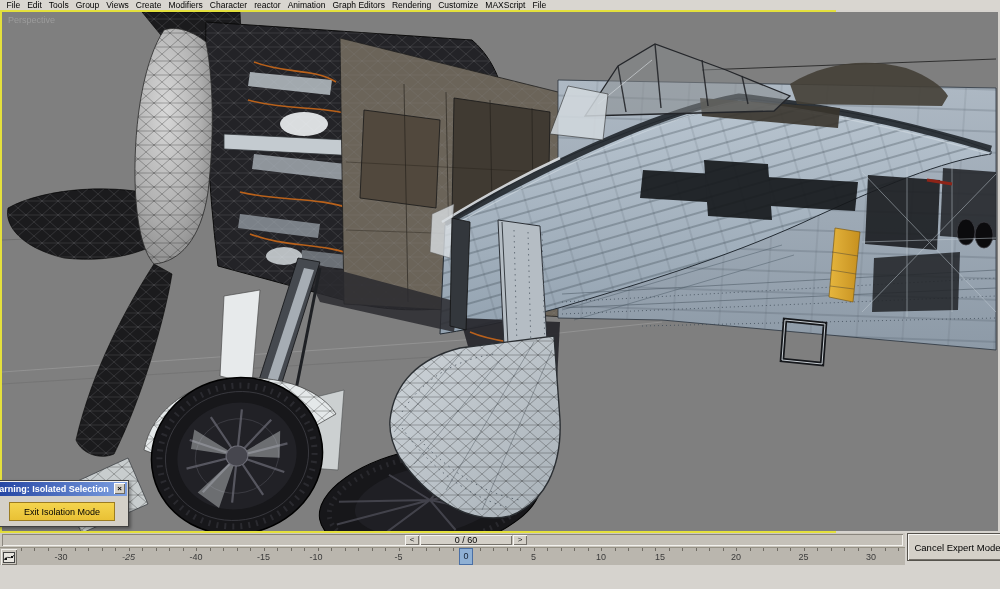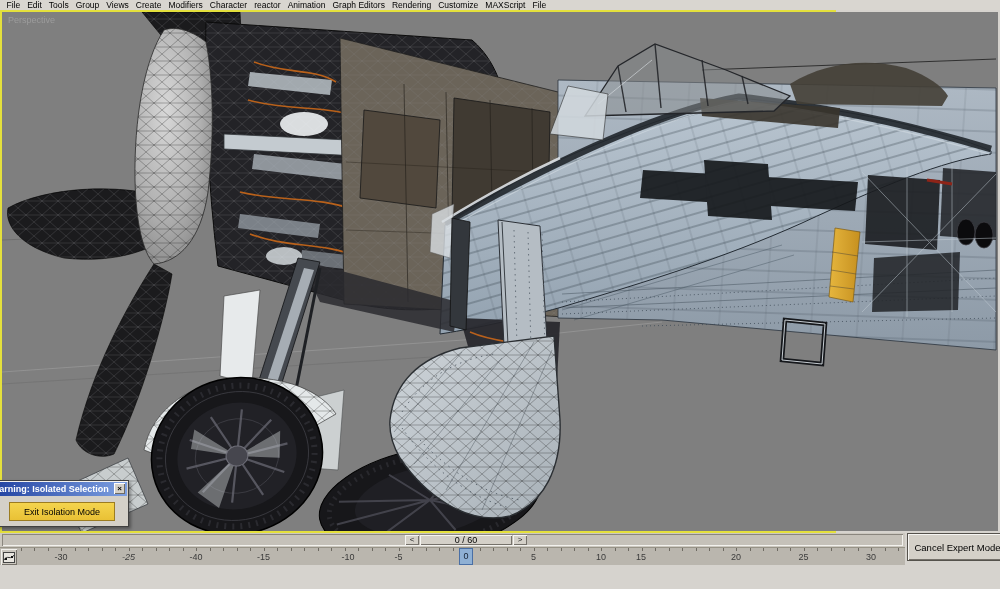--- a/index.html
+++ b/index.html
@@ -457,26 +457,26 @@
         <div class="tick" style="left: 830.5px;"></div>
         <div class="tick" style="left: 844px;"></div>
         <div class="tick" style="left: 857.5px;"></div>
         <div class="tick" style="left: 871px;"></div>
         <div class="tick" style="left: 884.5px;"></div>
         <div class="tick" style="left: 898px;"></div>
         <div class="tlabel" style="left: 61px;">-30</div>
         <div class="tlabel" style="left: 128.5px; font-style: italic;">-25</div>
         <div class="tlabel" style="left: 196px;">-40</div>
         <div class="tlabel" style="left: 263.5px;">-15</div>
-        <div class="tlabel" style="left: 348px;">-10</div>
+        <div class="tlabel" style="left: 316px;">-10</div>
         <div class="tlabel" style="left: 398.5px;">-5</div>
         <div class="tlabel" style="left: 466px;">0</div>
         <div class="tlabel" style="left: 533.5px;">5</div>
         <div class="tlabel" style="left: 601px;">10</div>
-        <div class="tlabel" style="left: 641px;">15</div>
+        <div class="tlabel" style="left: 660px;">15</div>
         <div class="tlabel" style="left: 736px;">20</div>
         <div class="tlabel" style="left: 803.5px;">25</div>
         <div class="tlabel" style="left: 871px;">30</div>
       </div>
 
     <button id="cancelExpert">Cancel Expert Mode</button>
 
   </div>
 </div>
 

